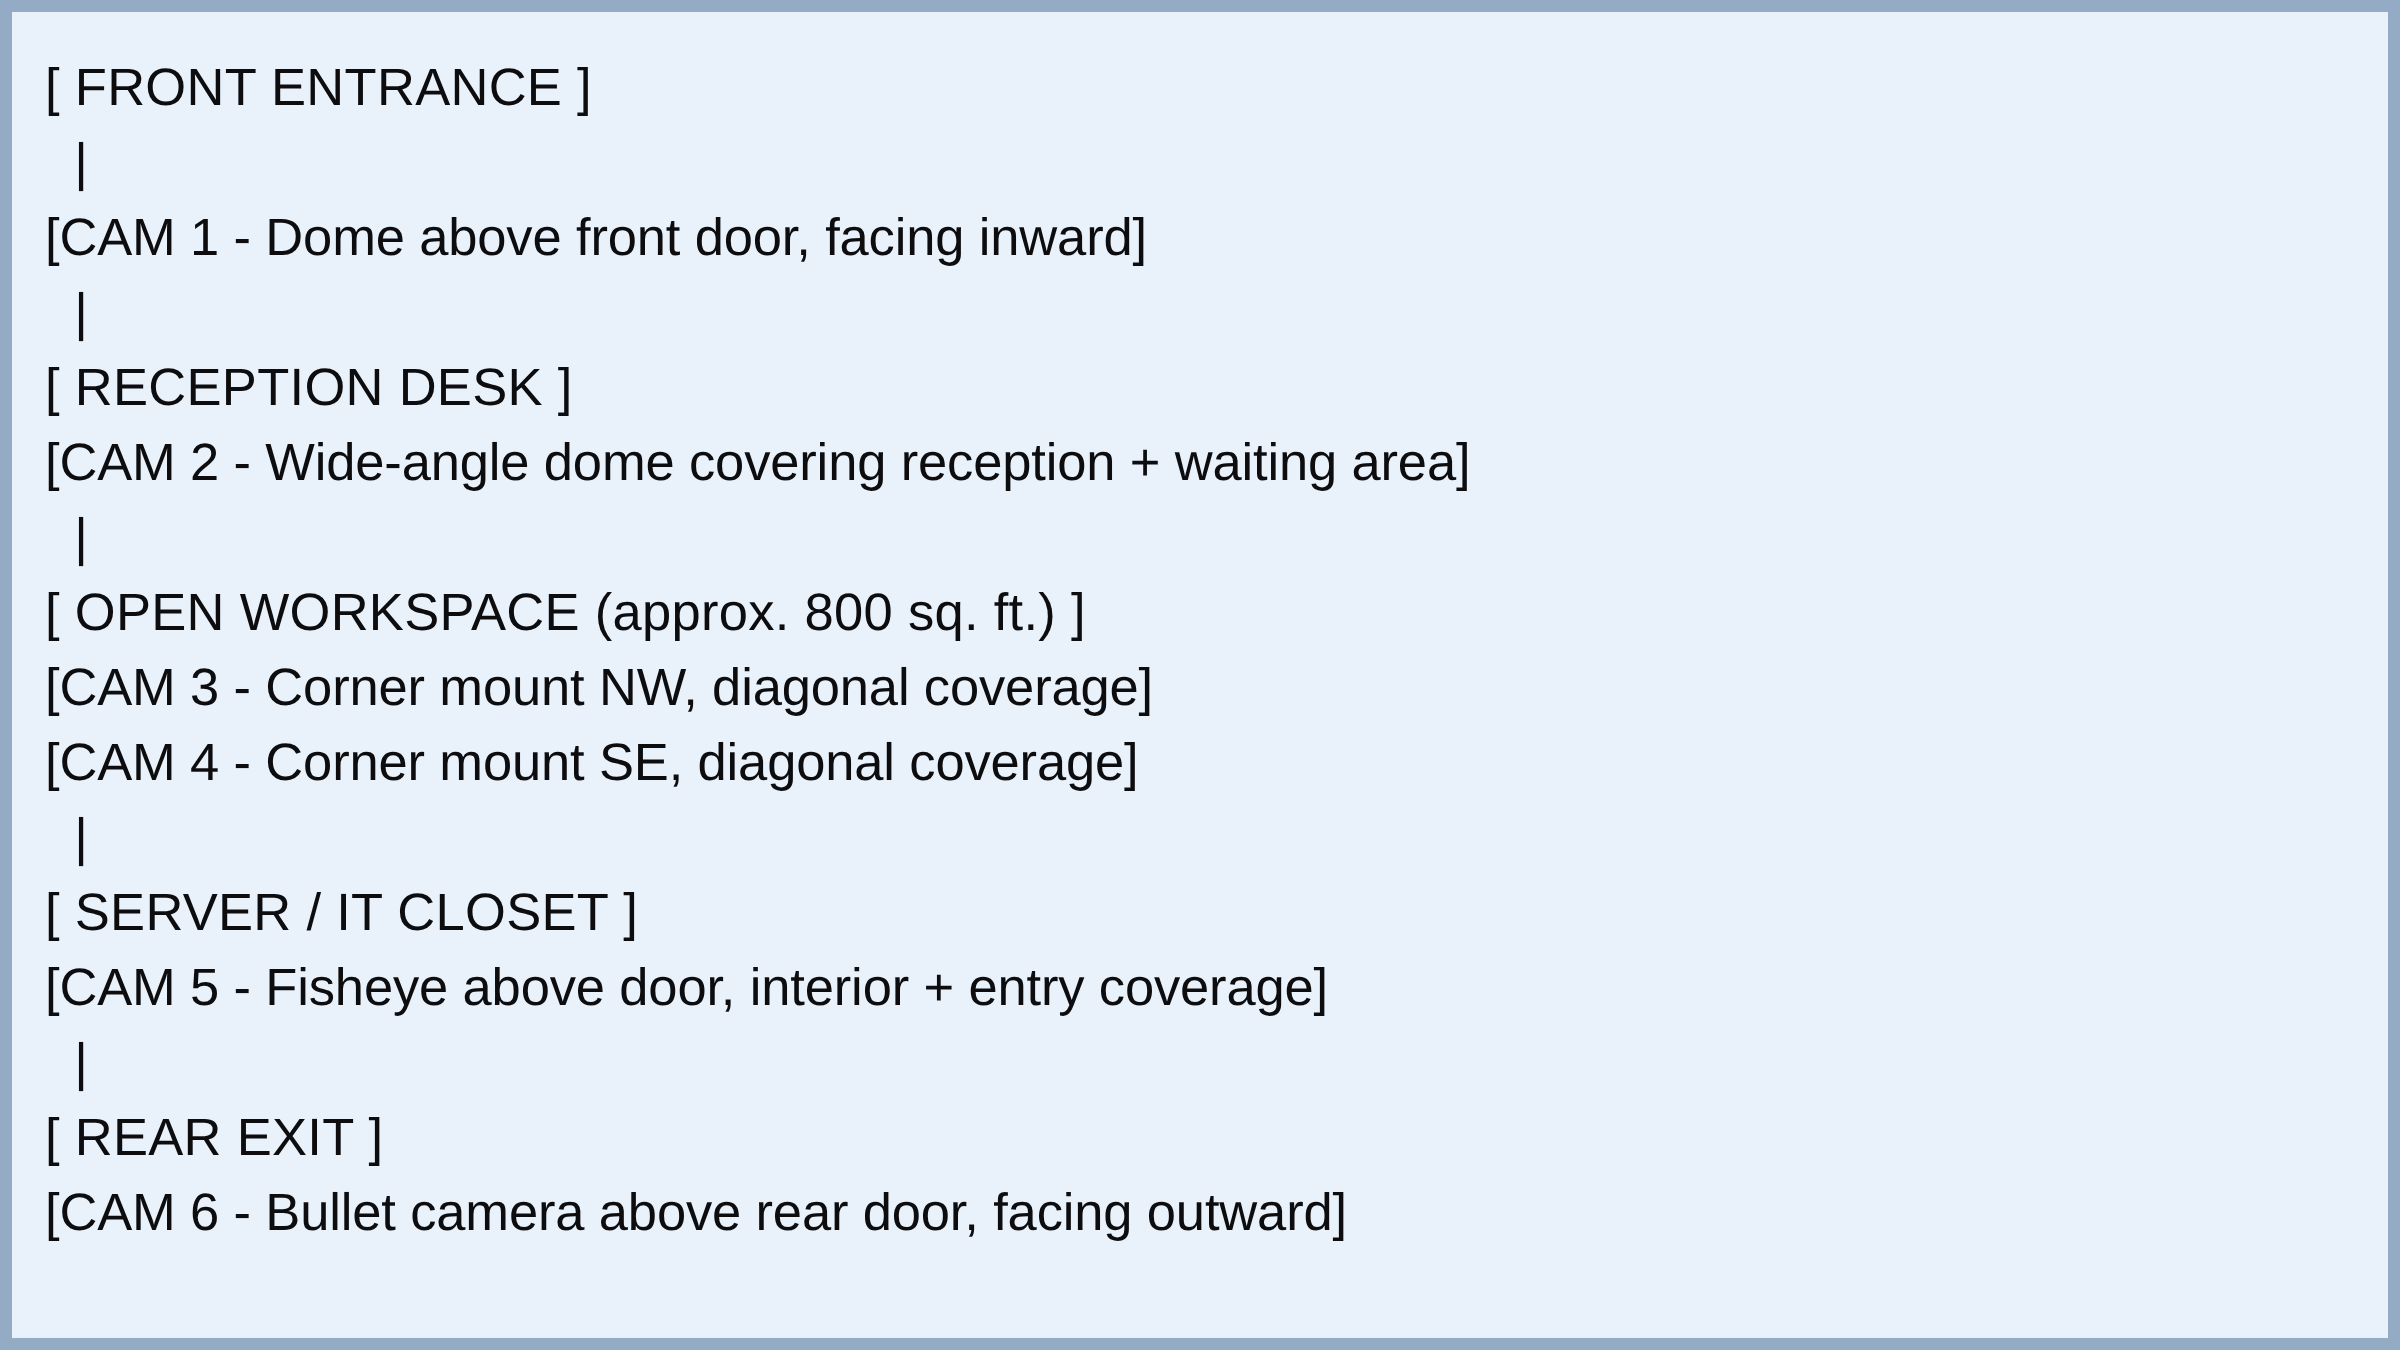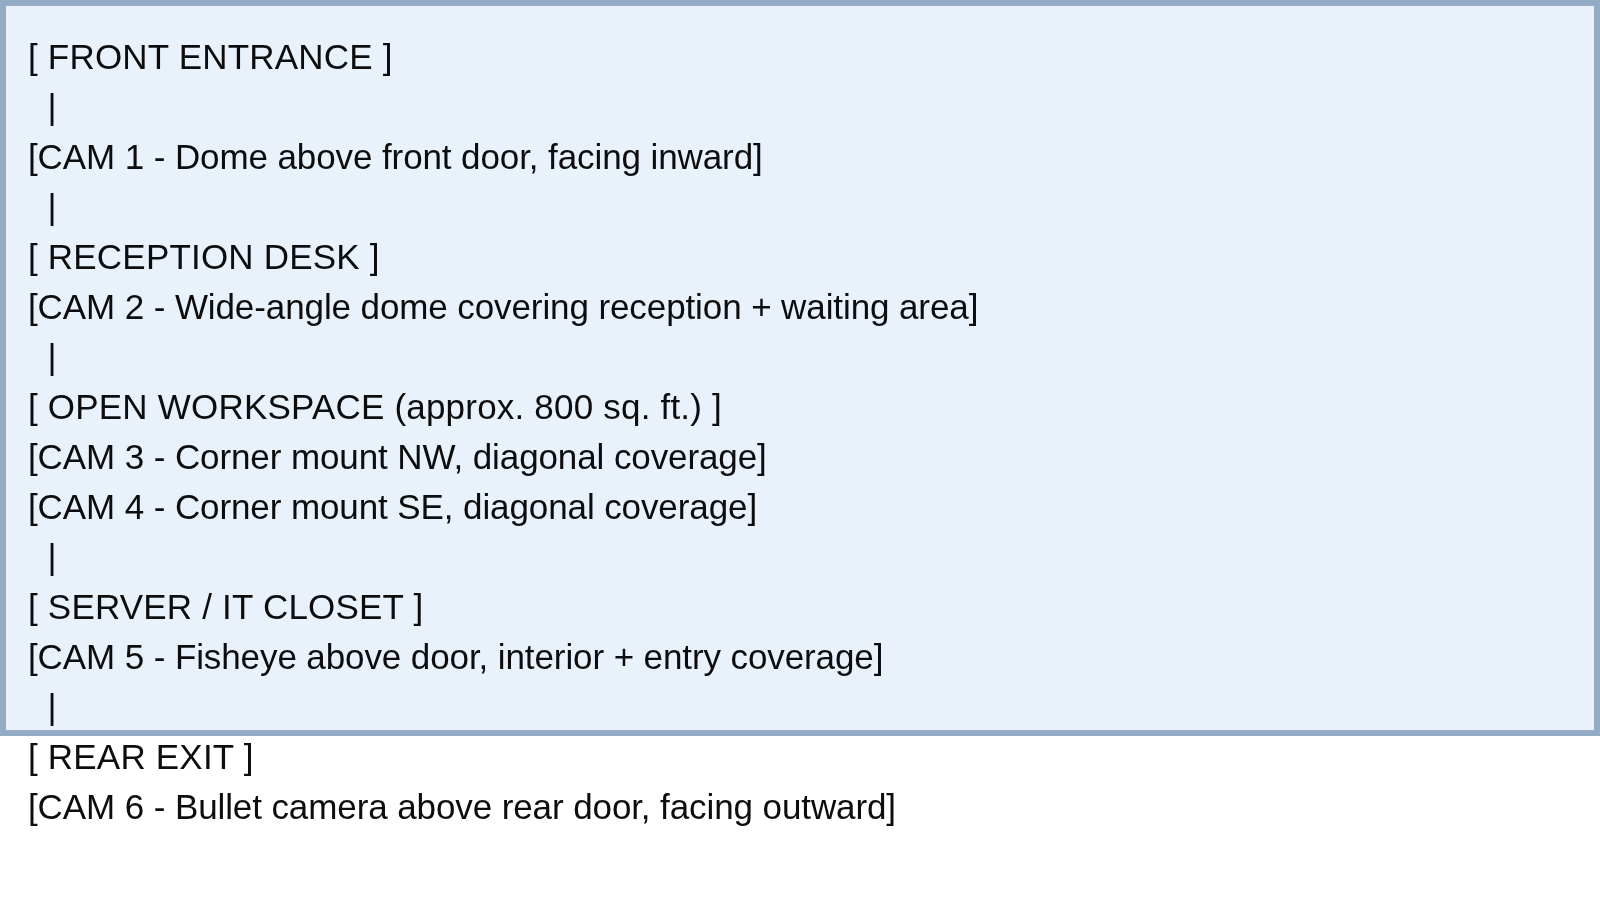--- a/index.html
+++ b/index.html
@@ -10,23 +10,23 @@
   }
   body {
     width: 1600px;
     height: 900px;
     overflow: hidden;
     font-family: "Liberation Sans", sans-serif;
   }
   #diagram-panel {
     box-sizing: border-box;
     width: 1600px;
-    height: 736px;
+    height: 900px;
     background: #e9f2fb;
-    border: 6px solid #7f1d1d;
+    border: 8px solid #7f1d1d;
     padding: 26px 16px 0 22px;
     position: relative;
   }
   .diagram-lines {
     display: block;
     font-family: "Liberation Sans", sans-serif;
     font-size: 35px;
     line-height: 50px;
     color: #0d0d0f;
     letter-spacing: -0.2px;

